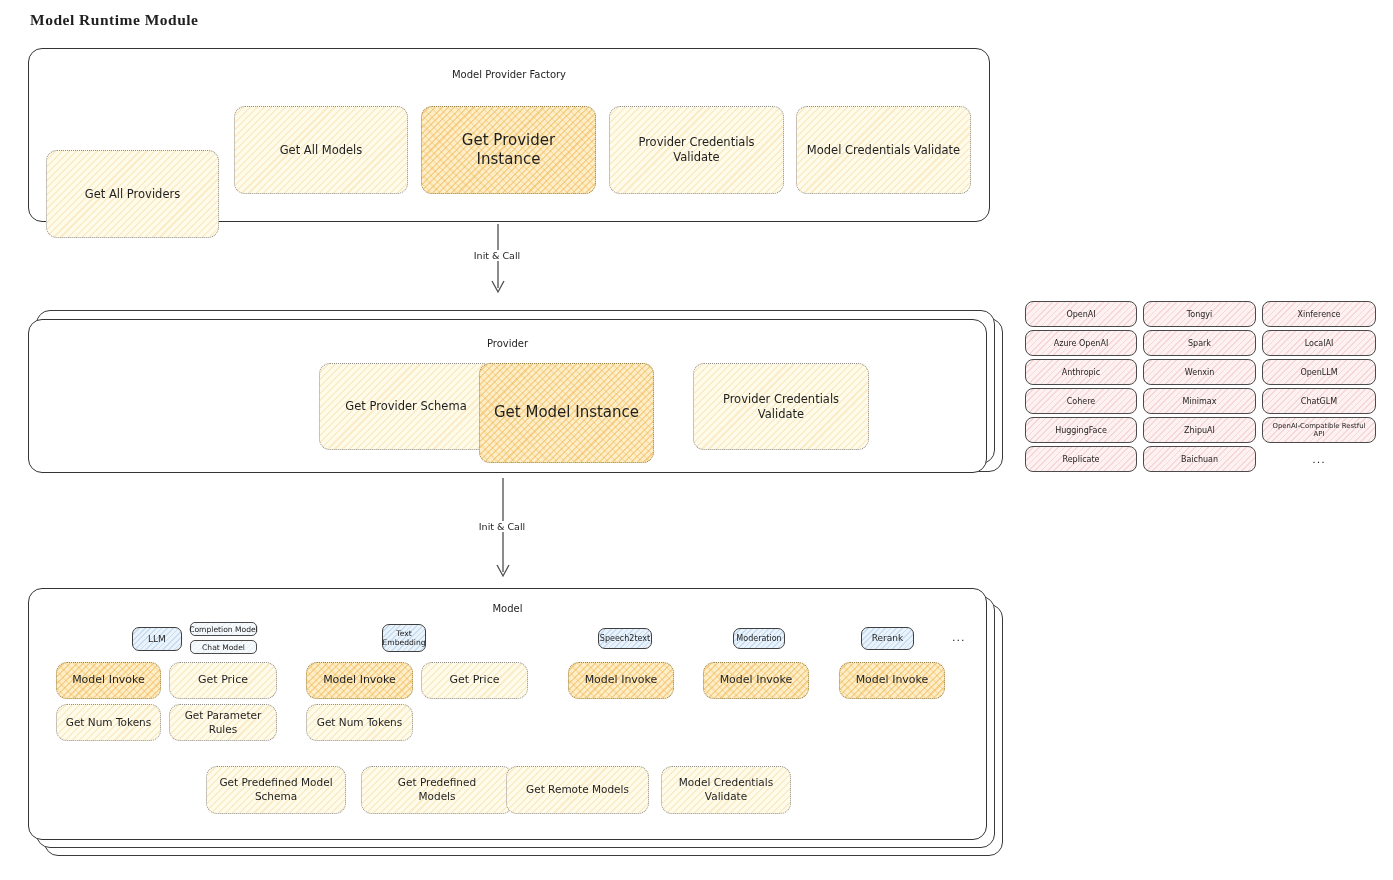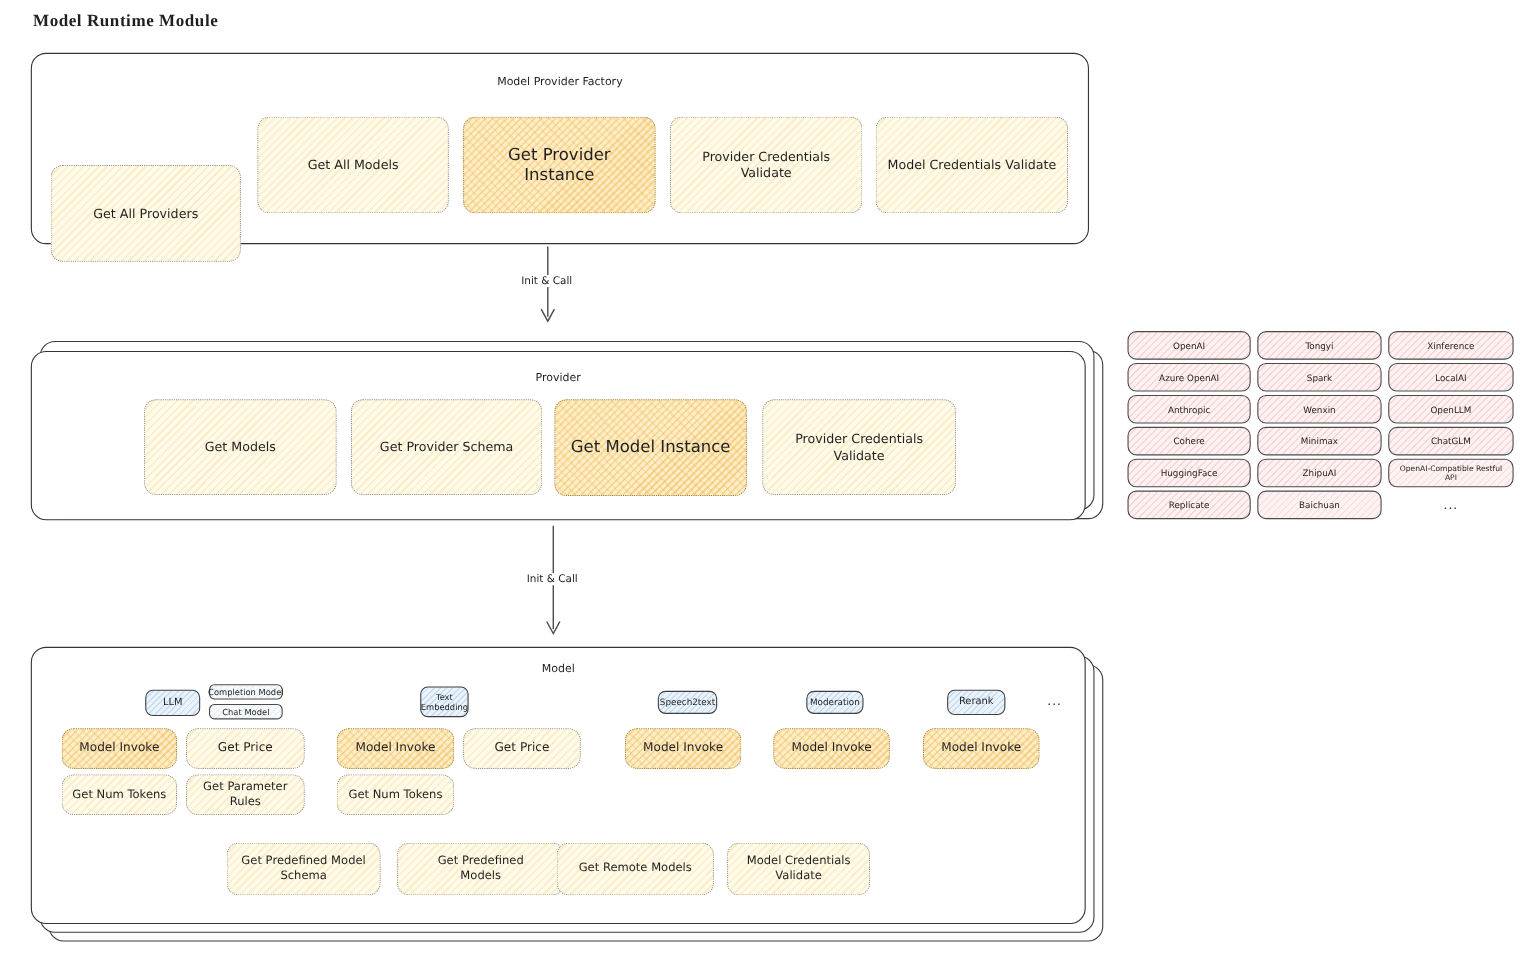--- a/index.html
+++ b/index.html
@@ -97,23 +97,22 @@
   <svg class="arrow" style="left:489px; top:224px;" width="18" height="72">
     <line x1="9" y1="0" x2="9" y2="64" stroke="#4d4d4d" stroke-width="1.3"></line>
     <path d="M3,57 L9,68 L15,57" fill="none" stroke="#4d4d4d" stroke-width="1.3"></path>
   </svg>
   <div class="arrow-label" style="left:497px; top:250px;">Init &amp; Call</div>
 
   <div class="stack-back" style="left:44px; top:318px; width:957px; height:152px;"></div>
   <div class="stack-back" style="left:36px; top:310px; width:957px; height:152px;"></div>
   <div class="frame" style="left:28px; top:302px; width:957px; height:152px;margin-top:17px;">
     <div class="frame-title" style="top:18px;">Provider</div>
-    <div class="node yellow" style="left:102px; top:43px; width:175px; height:87px;">Get Models</div>
     <div class="node yellow" style="left:290px; top:43px; width:174px; height:87px;">Get Provider Schema</div>
-    <div class="node orange" style="left:475px; top:43px; width:175px; height:88px;">Get Model Instance</div>
+    <div class="node orange" style="left:450px; top:43px; width:175px; height:100px;">Get Model Instance</div>
     <div class="node yellow" style="left:664px; top:43px; width:176px; height:87px;">Provider Credentials Validate</div>
   </div>
 
   <div class="pink-grid" style="left:1025px; top:301px;">
     <div class="pink-cell">OpenAI</div>
     <div class="pink-cell">Tongyi</div>
     <div class="pink-cell">Xinference</div>
     <div class="pink-cell">Azure OpenAI</div>
     <div class="pink-cell">Spark</div>
     <div class="pink-cell">LocalAI</div>

